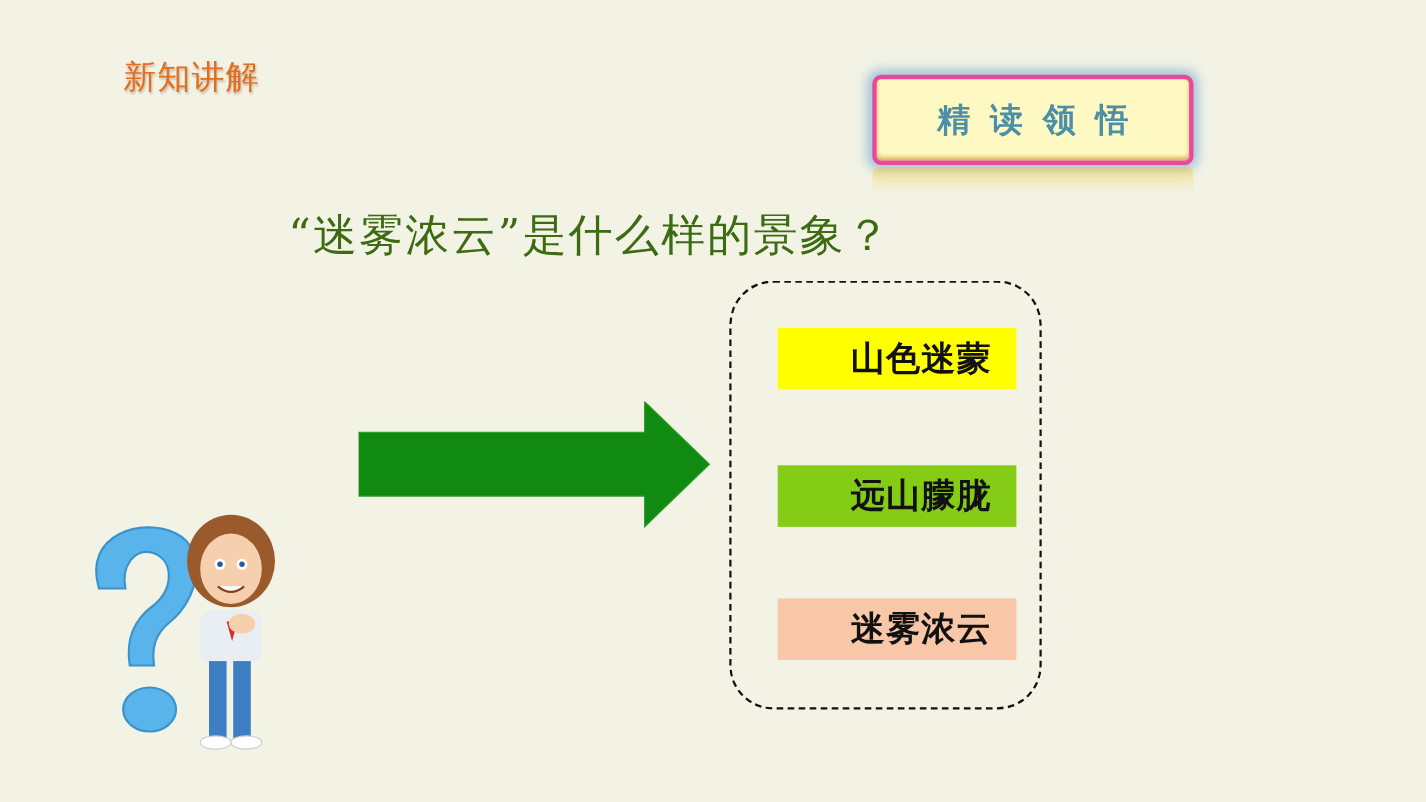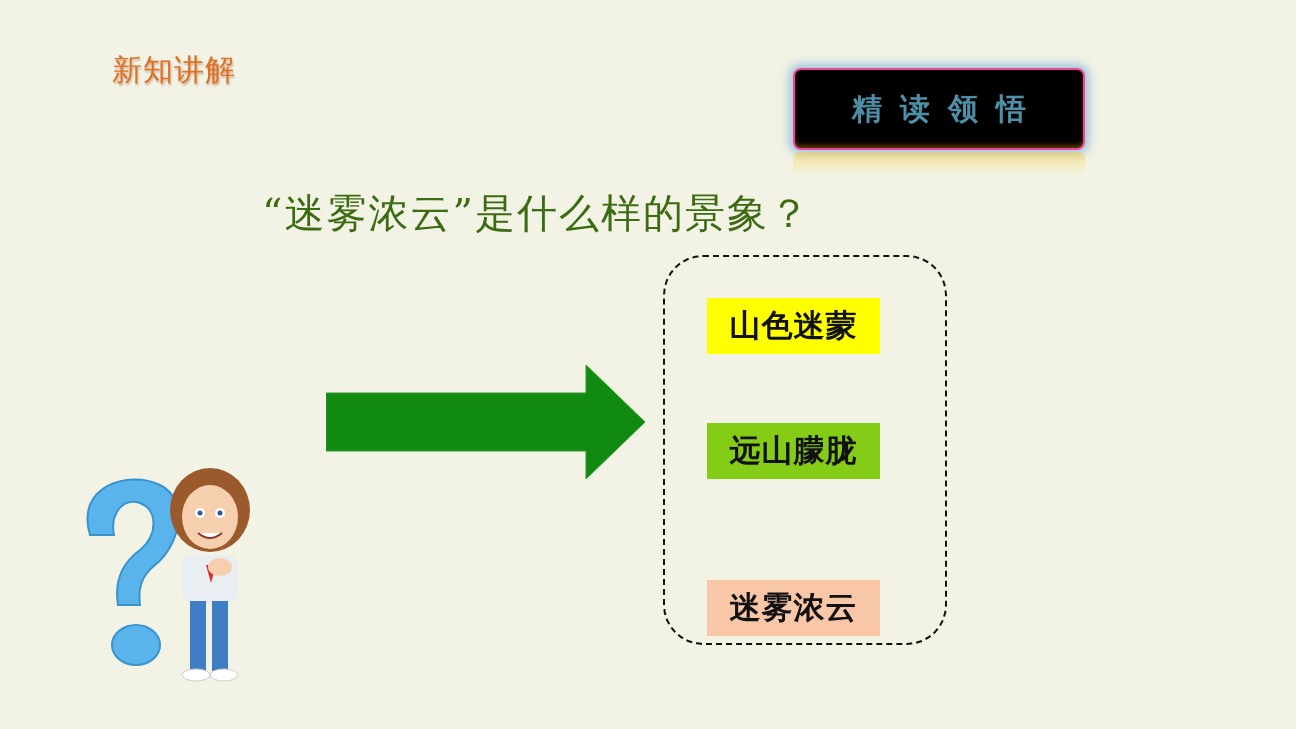--- a/index.html
+++ b/index.html
@@ -13,22 +13,22 @@
       font-size: 30px; font-weight: normal; color: #e06f22;
       font-family: "DejaVu Sans", sans-serif;
       letter-spacing: 1px;
       text-shadow: 1px 2px 2px rgba(120,60,20,0.35);
     }
     .badge-wrap {
       position: absolute; left: 793px; top: 68px; width: 292px; height: 82px;
     }
     .badge {
       position: absolute; inset: 0;
-      background: #000000;
-      border: 2px solid #ec4899;
+      background: #fef9c3;
+      border: 4px solid #ec4899;
       border-radius: 8px;
       box-shadow: 0 0 10px 4px rgba(91,155,213,0.55), inset 0 -3px 4px rgba(180,110,0,0.5);
       display: flex; align-items: center; justify-content: center;
       box-sizing: border-box;
     }
     .badge-text {
       font-size: 30px; color: #4e8fa8; letter-spacing: 18px;
       font-family: "DejaVu Sans", sans-serif; font-weight: bold;
       margin-left: 18px;
     }
@@ -51,25 +51,25 @@
       font-family: "DejaVu Sans", sans-serif;
     }
     .dashed-box {
       position: absolute; left: 663px; top: 255px; width: 284px; height: 390px;
       border: 2px dashed #111; border-radius: 40px; box-sizing: border-box;
     }
     .chip {
       position: absolute; left: 707px; width: 173px; height: 56px;
       display: flex; align-items: center; justify-content: center;
       font-size: 31px; font-weight: bold; color: #111;
-      font-family: "DejaVu Sans", sans-serif; letter-spacing: 1px;
+      font-family: "DejaVu Sans", sans-serif; letter-spacing: 1px; padding-left: 44px;
     }
     .chip1 { top: 298px; background: #ffff00; }
     .chip2 { top: 423px; background: #84cc16; }
-    .chip3 { top: 544px; background: #f7c7a8; margin-top: 36px; }
+    .chip3 { top: 544px; background: #f7c7a8; }
     .mascot { position: absolute; left: 70px; top: 455px; width: 200px; height: 235px; }
   </style>
 </head>
 <body>
 
 <div class="section-tag">新知讲解</div>
 
 <div class="badge-wrap">
   <div class="badge">
     <span class="badge-text">精读领悟</span>

